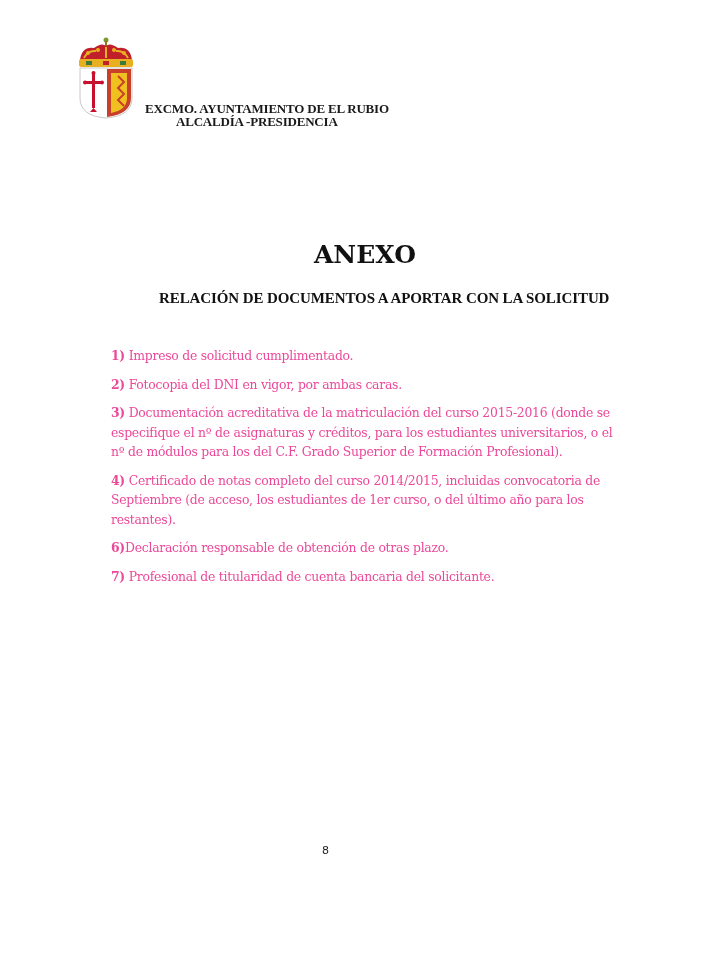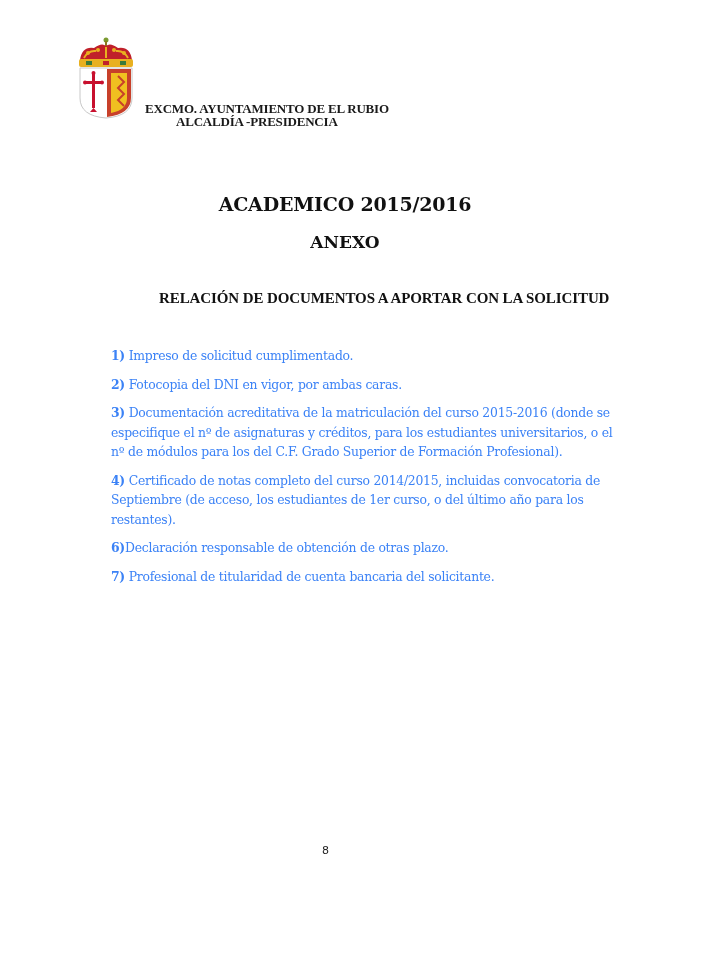--- a/index.html
+++ b/index.html
@@ -52,22 +52,23 @@
       font-family: "DejaVu Serif", serif;
       font-weight: bold;
       color: #111111;
     }
     .title-main {
       top: 193px;
       font-size: 19px;
       letter-spacing: -0.2px;
     }
     .title-sub {
-      top: 232px;
-      font-size: 17px;
+      top: 240px;
+      font-size: 25px;
+      padding-left: 20px;
     }
     .section-heading {
       position: absolute;
       left: 121px;
       top: 290px;
       font-family: "Liberation Serif", serif;
       font-weight: bold;
       font-size: 15px;
       color: #111111;
       letter-spacing: -0.1px;
@@ -77,21 +78,21 @@
       position: absolute;
       left: 111px;
       top: 346px;
       width: 505px;
       margin: 0;
       padding: 0;
       list-style: none;
       font-family: "DejaVu Serif", serif;
       font-size: 12.4px;
       line-height: 19.5px;
-      color: #3b82f6;
+      color: #ec4899;
       letter-spacing: -0.25px;
     }
     .doc-item {
       margin: 0 0 9px 0;
     }
     .doc-num {
       font-weight: bold;
     }
     .page-number {
       position: absolute;
@@ -136,21 +137,20 @@
     <circle cx="19.5" cy="37" r="2" fill="#c8102e"></circle>
     <circle cx="11" cy="46.5" r="2" fill="#c8102e"></circle>
     <circle cx="28" cy="46.5" r="2" fill="#c8102e"></circle>
   </svg>
 
   <div class="header-text">
     <span class="line1">EXCMO. AYUNTAMIENTO DE EL RUBIO</span>
     <span class="line2">ALCALDÍA -PRESIDENCIA</span>
   </div>
 
-  <div class="title title-main">ACADEMICO 2015/2016</div>
   <div class="title title-sub">ANEXO</div>
 
   <div class="section-heading">RELACIÓN DE DOCUMENTOS A APORTAR CON LA SOLICITUD</div>
 
   <ol class="doc-list">
     <li class="doc-item"><span class="doc-num">1)</span><span> Impreso de solicitud cumplimentado.</span></li>
     <li class="doc-item"><span class="doc-num">2)</span><span> Fotocopia del DNI en vigor, por ambas caras.</span></li>
     <li class="doc-item"><span class="doc-num">3)</span><span> Documentación acreditativa de la matriculación del curso 2015-2016 (donde se especifique el nº de asignaturas y créditos, para los estudiantes universitarios, o el nº de módulos para los del C.F. Grado Superior de Formación Profesional).</span></li>
     <li class="doc-item"><span class="doc-num">4)</span><span> Certificado de notas  completo del curso 2014/2015, incluidas convocatoria de Septiembre (de acceso, los estudiantes de 1er curso, o del último año para los restantes).</span></li>
     <li class="doc-item"><span class="doc-num">6)</span><span>Declaración responsable de obtención de otras plazo.</span></li>

